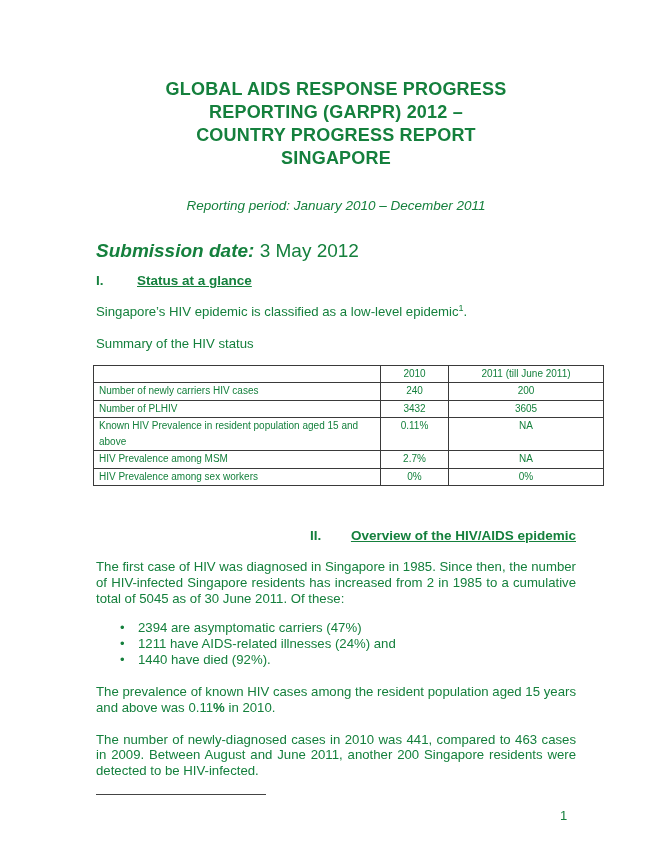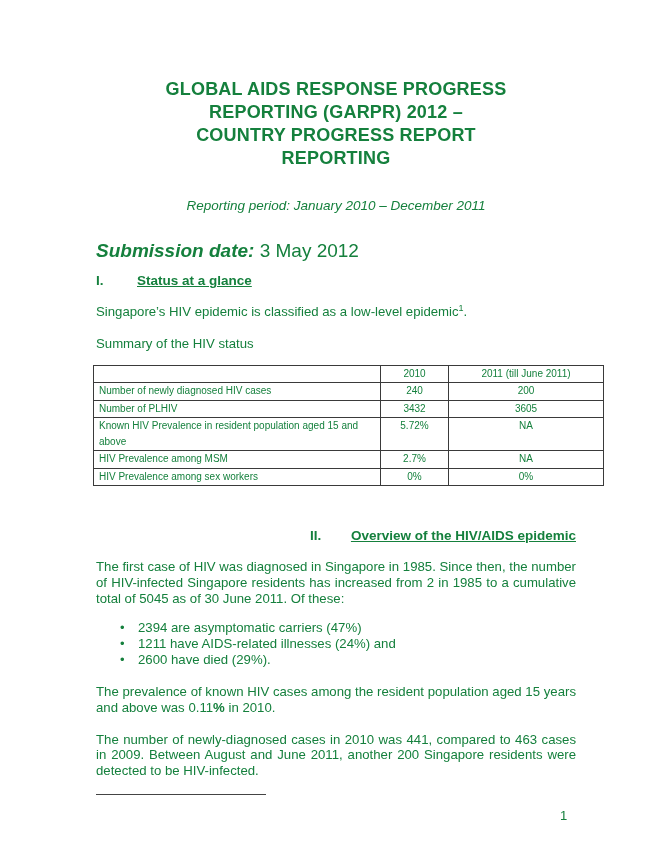--- a/index.html
+++ b/index.html
@@ -113,21 +113,21 @@
 </head>
 <body>
 
 <div class="page">
   <div class="content">
 
     <h1 class="doc-title">
       <span>GLOBAL AIDS RESPONSE PROGRESS</span><br>
       <span>REPORTING (GARPR) 2012 –</span><br>
       <span>COUNTRY PROGRESS REPORT</span><br>
-      <span>REPORTING</span>
+      <span>SINGAPORE</span>
     </h1>
 
     <div class="reporting-period">Reporting period: January 2010 – December 2011</div>
 
     <div class="submission">
       <span class="lbl">Submission date:</span><span> 3 May 2012</span>
     </div>
 
     <div class="sec-heading">
       <span class="num">I.</span>
@@ -146,32 +146,32 @@
           <col class="c2">
           <col class="c3">
         </colgroup>
       <tbody>
           <tr>
         <th></th>
         <th class="c-num">2010</th>
         <th class="c-num">2011 (till June 2011)</th>
       </tr>
       <tr>
-        <td>Number of newly diagnosed HIV cases</td>
+        <td>Number of newly carriers HIV cases</td>
         <td class="c-num">240</td>
         <td class="c-num">200</td>
       </tr>
       <tr>
         <td>Number of PLHIV</td>
         <td class="c-num">3432</td>
         <td class="c-num">3605</td>
       </tr>
       <tr>
         <td>Known HIV Prevalence in resident population aged 15 and above</td>
-        <td class="c-num">5.72%</td>
+        <td class="c-num">0.11%</td>
         <td class="c-num">NA</td>
       </tr>
       <tr>
         <td>HIV Prevalence among MSM</td>
         <td class="c-num">2.7%</td>
         <td class="c-num">NA</td>
       </tr>
       <tr>
         <td>HIV Prevalence among sex workers</td>
         <td class="c-num">0%</td>
@@ -183,21 +183,21 @@
     <div class="sec-heading sec2-gap">
       <span class="num">II.</span>
       <span class="txt">Overview of the HIV/AIDS epidemic</span>
     </div>
 
     <p class="para">The first case of HIV was diagnosed in Singapore in 1985.  Since then, the number of HIV-infected Singapore residents has increased from 2 in 1985 to a cumulative total of 5045 as of 30 June 2011.  Of these:</p>
 
     <ul class="bullets">
       <li>2394 are asymptomatic carriers (47%)</li>
       <li>1211 have AIDS-related illnesses (24%) and</li>
-      <li>2600 have died (29%).</li>
+      <li>1440 have died (92%).</li>
     </ul>
 
     <p class="para">
       <span>The prevalence of known HIV cases among the resident population aged 15 years and above was 0.11</span><span class="bold-pct">%</span><span> in 2010.</span>
     </p>
 
     <p class="para">The number of newly-diagnosed cases in 2010 was 441, compared to 463 cases in 2009. Between August and June 2011, another 200 Singapore residents were detected to be HIV-infected.</p>
 
     <div class="footnote-rule"></div>
 

